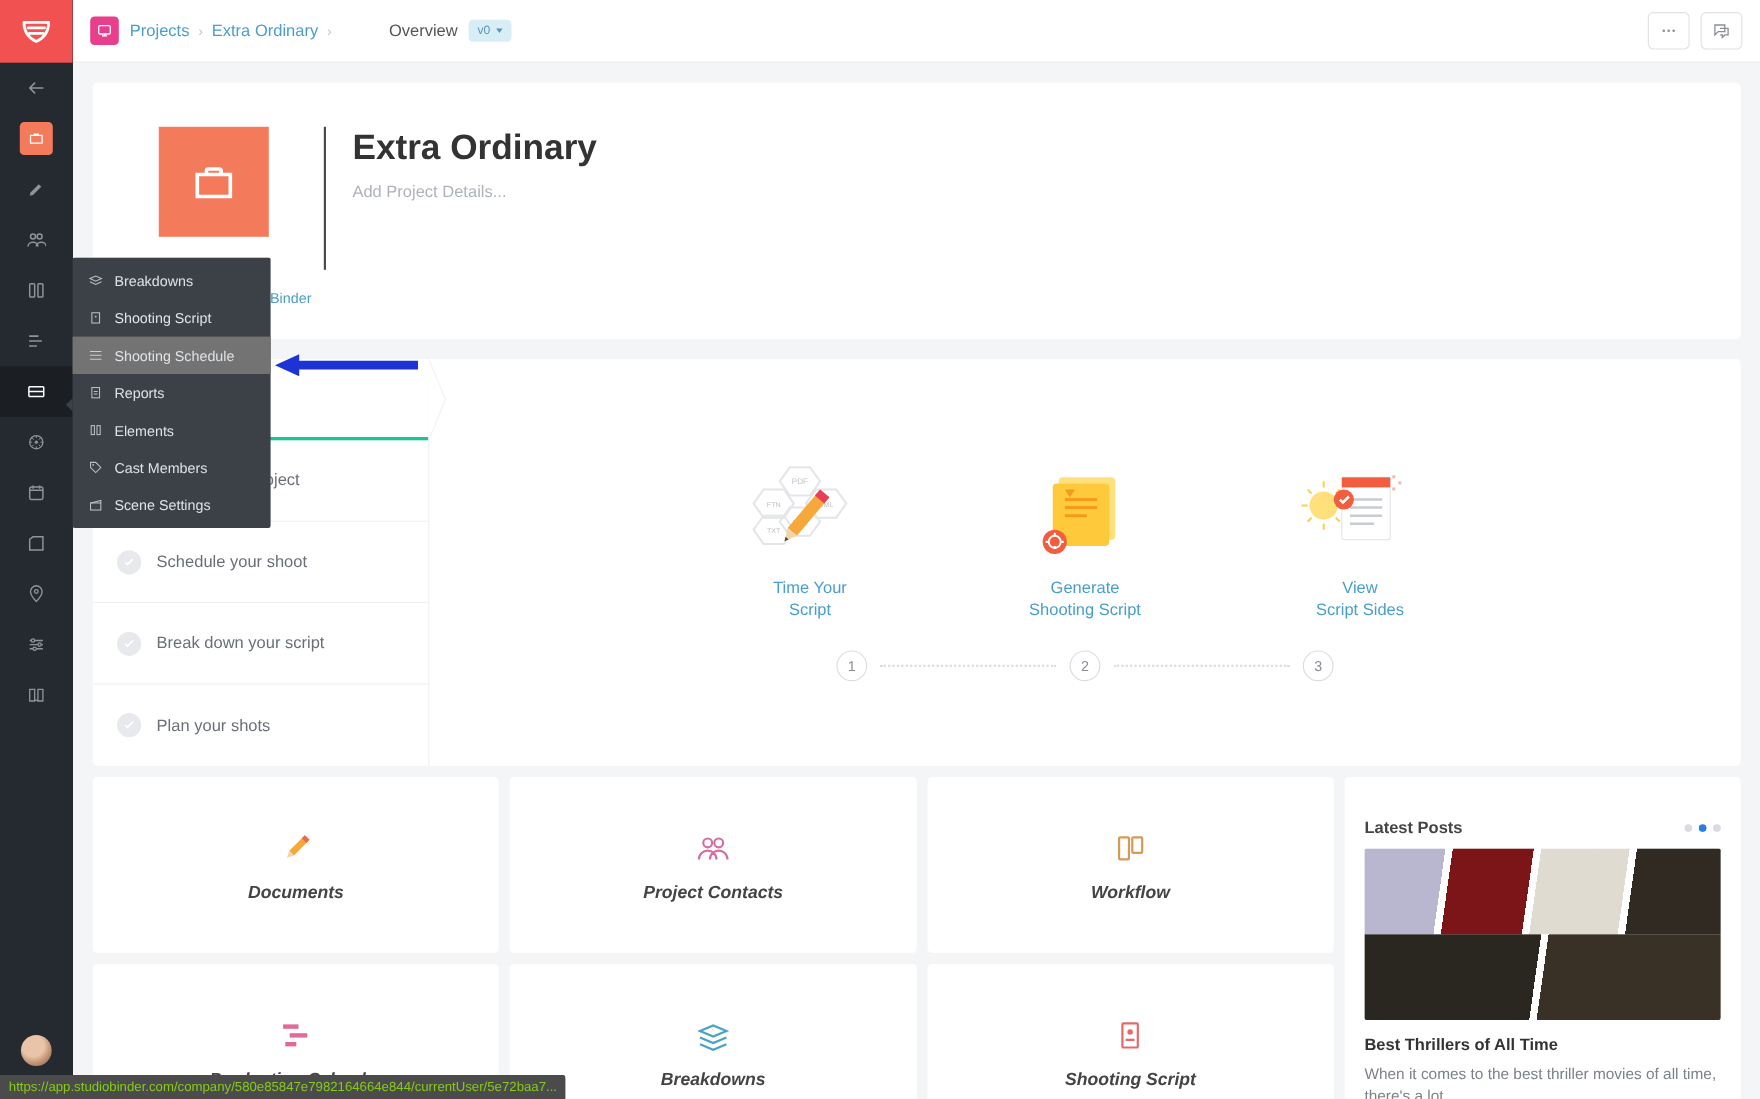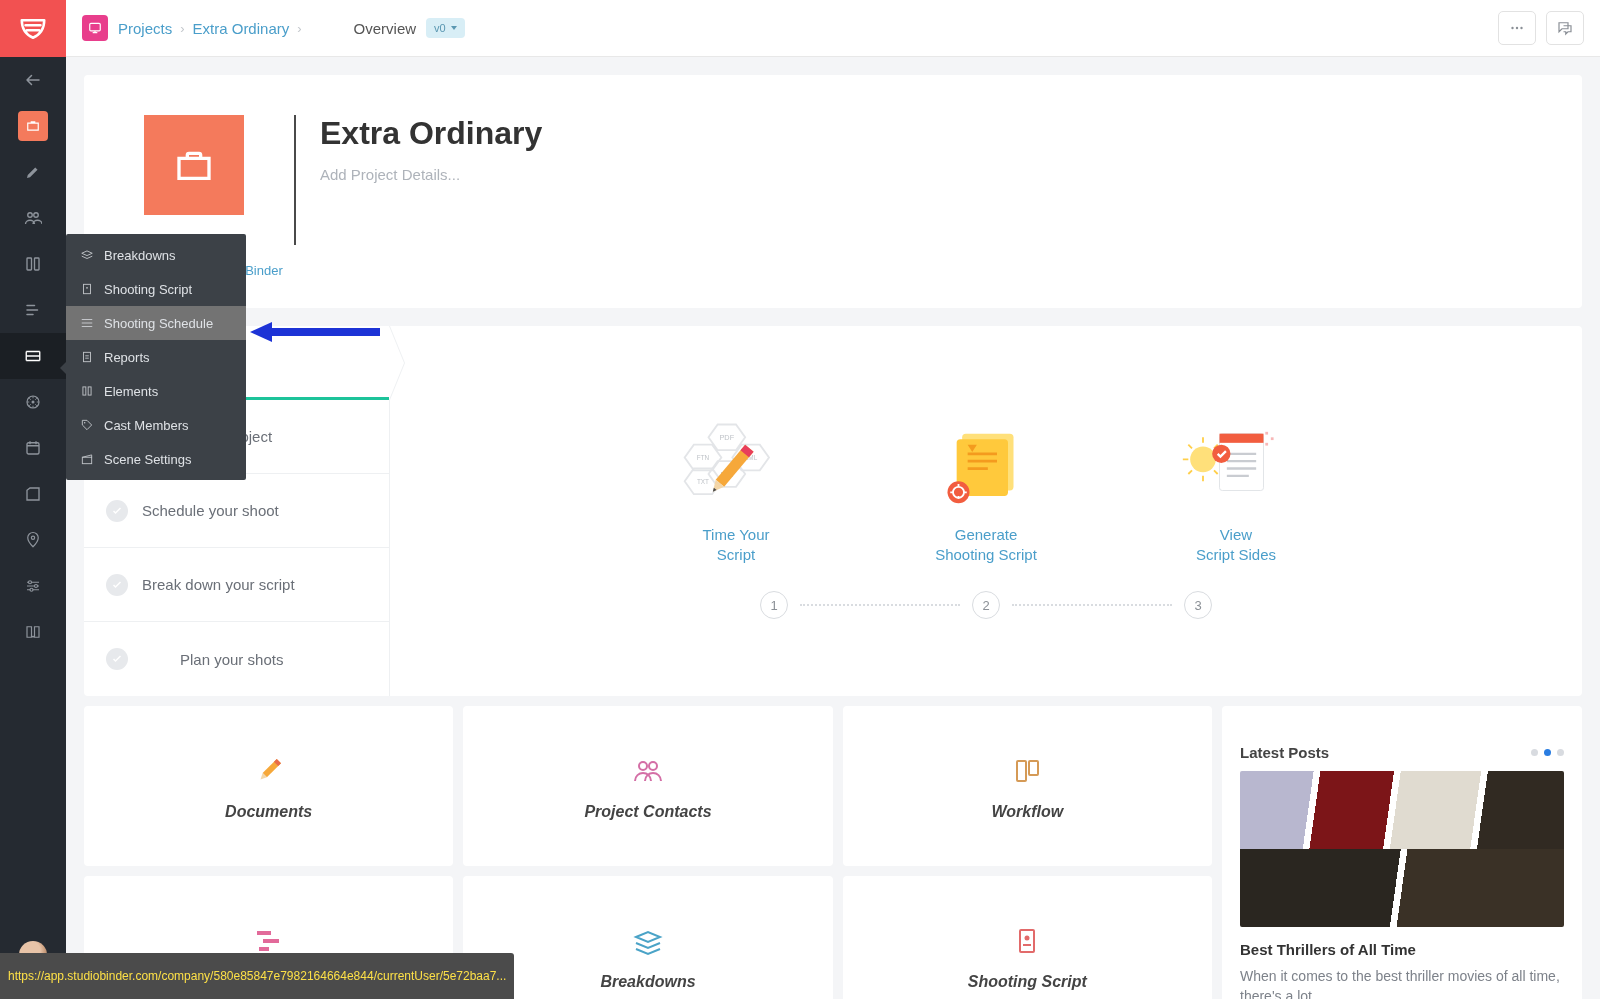--- a/index.html
+++ b/index.html
@@ -95,21 +95,21 @@
   content: ""; position: absolute; right: -15px; top: 0; width: 0; height: 0;
   border-top: 37px solid transparent; border-bottom: 37px solid transparent; border-left: 15px solid #fff;
   filter: drop-shadow(1px 0 0 #eef0f2);
 }
 .script-tab-header .ico { margin: 0 14px 0 22px; color: #70757c; }
 .script-tab-header .ico svg { width: 18px; height: 18px; fill: currentColor; }
 .script-tab-header .label { font-size: 17px; color: #555; font-weight: 600; }
 .step-item {
   height: 74px; display: flex; align-items: center; border-bottom: 1px solid #eef0f2; cursor: pointer;
 }
-.step-item:last-child { border-bottom: none; gap: 38px; }
+.step-item:last-child { border-bottom: none; }
 .step-item .chk {
   width: 22px; height: 22px; border-radius: 50%; background: #e7e9ec; margin: 0 14px 0 22px;
   display: flex; align-items: center; justify-content: center; color: #fff;
 }
 .step-item .chk svg { width: 12px; height: 12px; fill: currentColor; }
 .step-item .txt { font-size: 15px; color: #6a6f77; }
 
 .script-right { flex: 1; display: flex; flex-direction: column; align-items: center; justify-content: center; padding: 34px; }
 .cards-row { display: flex; gap: 100px; margin-top: 10px; }
 .mini-card { display: flex; flex-direction: column; align-items: center; width: 150px; }
@@ -167,22 +167,22 @@
 .flyout-item .fi-ico svg { width: 14px; height: 14px; fill: currentColor; }
 
 
 .anno-arrow {
   position: fixed; left: 250px; top: 320px; z-index: 300;
 }
 .anno-arrow svg { display: block; }
 
 
 .url-tip {
-  position: fixed; left: 0; bottom: 0; background: #4b4b4b; color: #fde047;
-  font-size: 12px; padding: 16px 8px; border-top-right-radius: 3px; z-index: 400;
+  position: fixed; left: 0; bottom: 0; background: #4b4b4b; color: #84cc16;
+  font-size: 12px; padding: 4px 8px; border-top-right-radius: 3px; z-index: 400;
   max-width: 540px; white-space: nowrap; overflow: hidden; text-overflow: ellipsis;
 }
 
 
 .illus svg { width: 100%; height: 100%; }
 
 </style>
 </head>
 <body>
 

